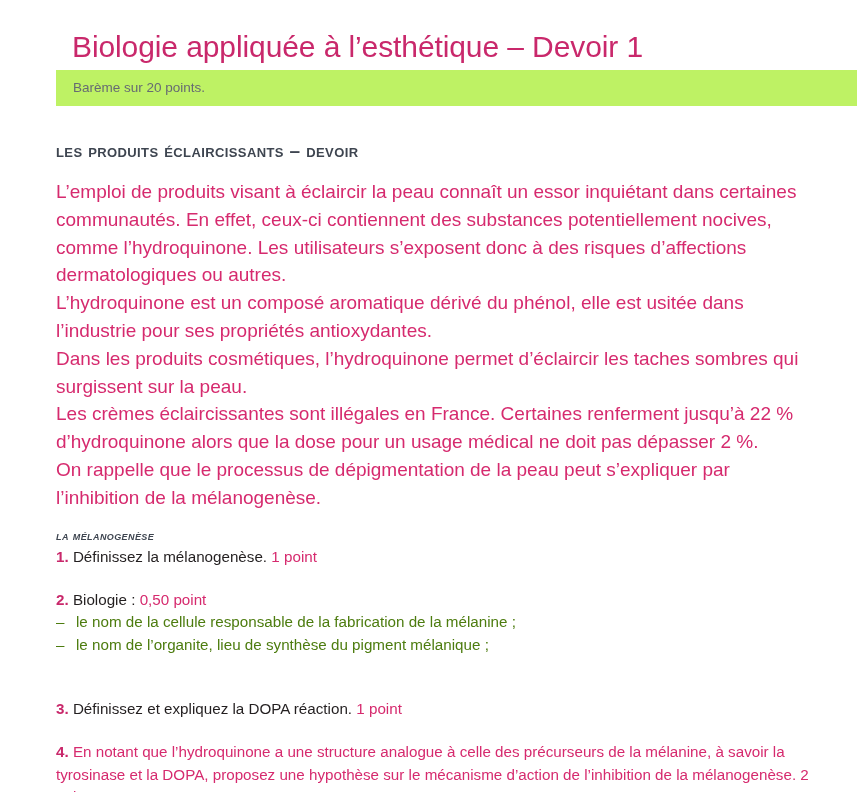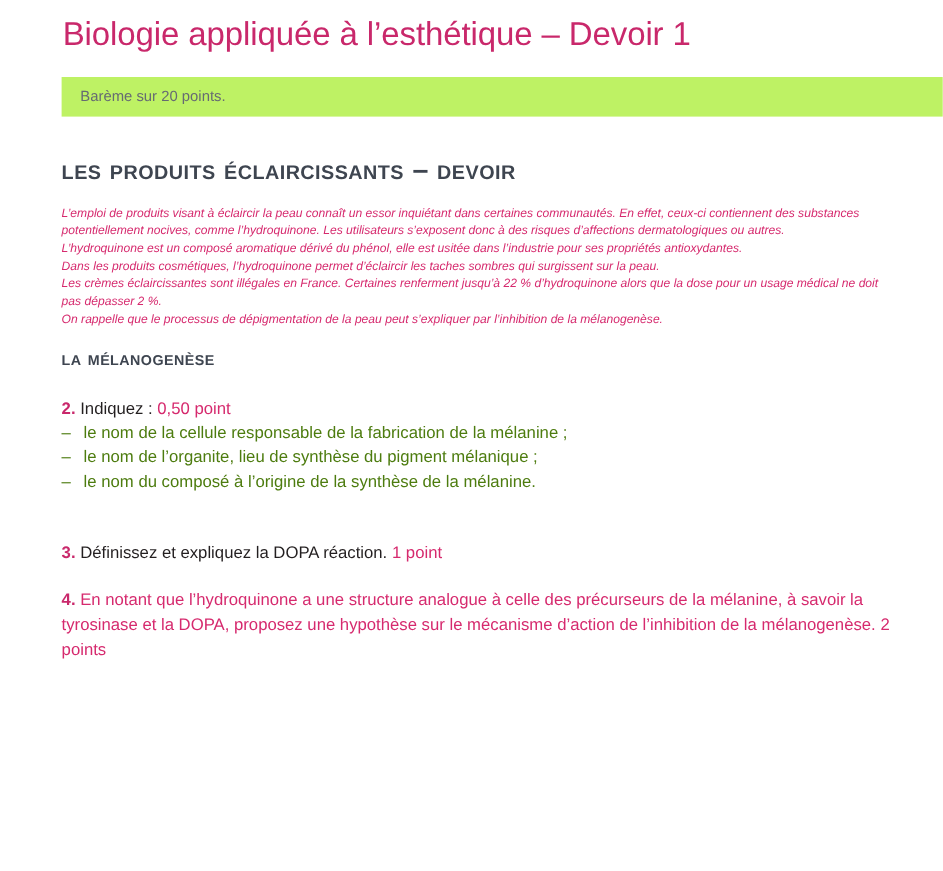--- a/index.html
+++ b/index.html
@@ -13,21 +13,21 @@
     height: 792px;
     font-family: "Liberation Sans", sans-serif;
     overflow: hidden;
     position: relative;
   }
 
   .page {
     width: 857px;
     height: 792px;
     box-sizing: border-box;
-    padding: 1px;
+    padding: 16px;
     position: relative;
     border-radius: 30px;
   }
 
   
   .doc-title {
     color: #c9286b;
     font-size: 30px;
     font-weight: 400;
     letter-spacing: -0.1px;
@@ -58,39 +58,39 @@
   
   .content {
     position: absolute;
     left: 56px;
     top: 140px;
     width: 760px;
   }
 
   h2.section-heading {
     color: #3e4550;
-    font-size: 26px;
+    font-size: 19px;
     font-weight: 600;
     font-variant: small-caps;
     text-transform: lowercase;
     letter-spacing: 0.4px;
     margin: 0 0 16px 0;
     line-height: 1.15;
   }
   h2.section-heading.tight {
-    font-size: 19px;
+    font-size: 13px;
     margin: 0 0 2px 0;
+    font-style: italic;
   }
 
   p.body-pink {
     color: #d62a6e;
-    font-size: 11px;
+    font-size: 19px;
     line-height: 1.465;
     margin: 0;
-    font-style: italic;
   }
   p.body-pink + p.body-pink {
     margin-top: 0;
   }
 
   .para-block {
     margin-bottom: 17px;
   }
 
   
@@ -153,31 +153,33 @@
     <div class="para-block">
       <p class="body-pink">L’emploi de produits visant à éclaircir la peau connaît un essor inquiétant dans certaines communautés. En effet, ceux-ci contiennent des substances potentiellement nocives, comme l’hydroquinone. Les utilisateurs s’exposent donc à des risques d’affections dermatologiques ou autres.</p>
       <p class="body-pink">L’hydroquinone est un composé aromatique dérivé du phénol, elle est usitée dans l’industrie pour ses propriétés antioxydantes.</p>
       <p class="body-pink">Dans les produits cosmétiques, l’hydroquinone permet d’éclaircir les taches sombres qui surgissent sur la peau.</p>
       <p class="body-pink">Les crèmes éclaircissantes sont illégales en France. Certaines renferment jusqu’à 22 % d’hydroquinone alors que la dose pour un usage médical ne doit pas dépasser 2 %.</p>
       <p class="body-pink">On rappelle que le processus de dépigmentation de la peau peut s’expliquer par l’inhibition de la mélanogenèse.</p>
     </div>
 
     <h2 class="section-heading tight">La mélanogenèse</h2>
 
+    <p class="question"><span class="q-num">1.</span>
+       <span>Définissez la mélanogenèse.</span>
+       <span class="points">1 point</span></p>
 
     <div class="gap-lg"></div>
 
     <p class="question"><span class="q-num">2.</span>
-       <span>Indiquez :</span>
+       <span>Biologie :</span>
        <span class="points">0,50 point</span></p>
 
     <ul class="dash-list">
       <li>le nom de la cellule responsable de la fabrication de la mélanine ;</li>
       <li>le nom de l’organite, lieu de synthèse du pigment mélanique ;</li>
-      <li>le nom du composé à l’origine de la synthèse de la mélanine.</li>
     </ul>
 
     <div class="gap-lg"></div>
 
 
 
     <div class="gap-lg"></div>
 
     <p class="question"><span class="q-num">3.</span>
        <span>Définissez et expliquez la DOPA réaction.</span>

